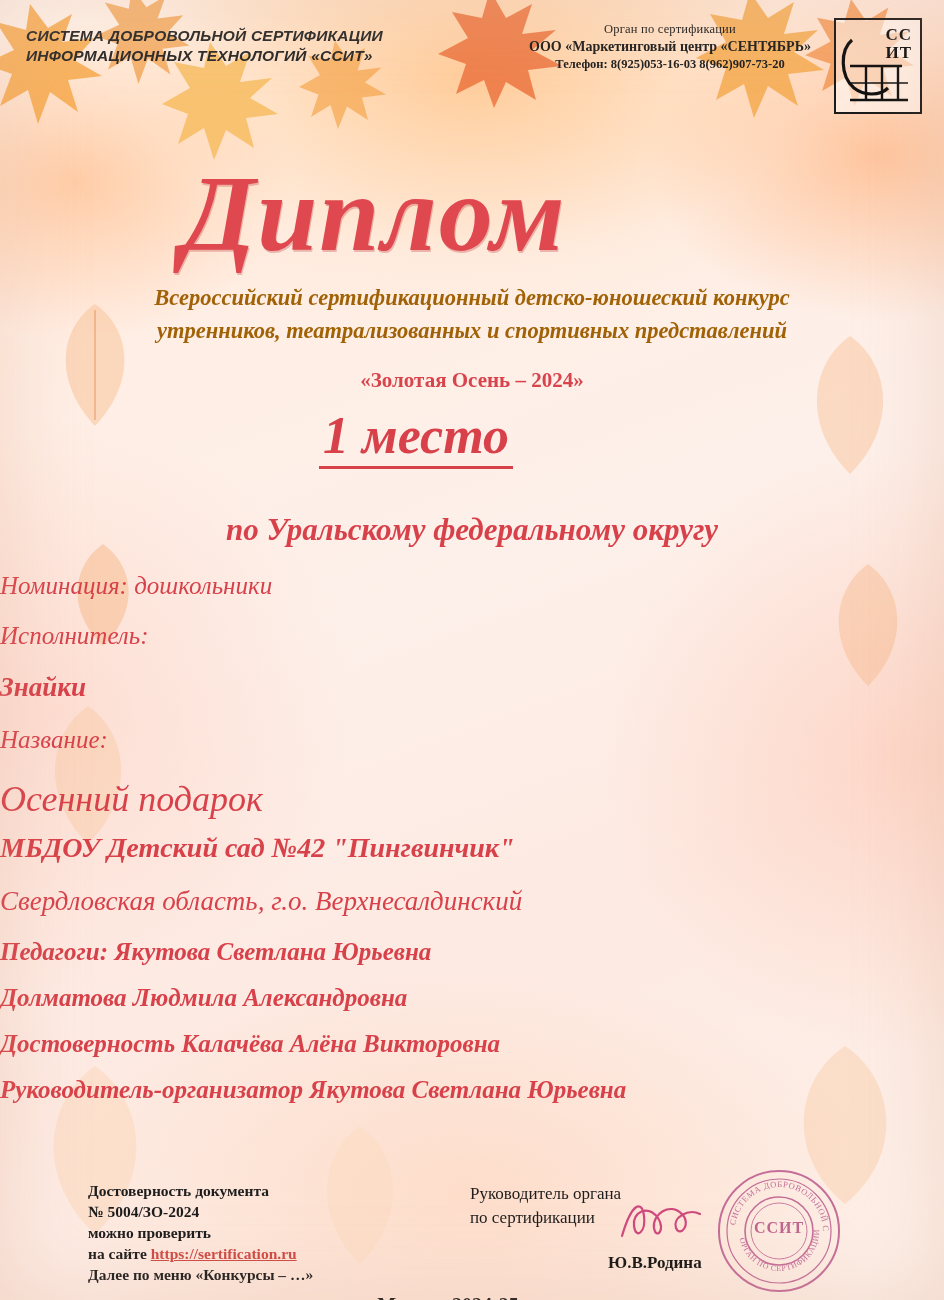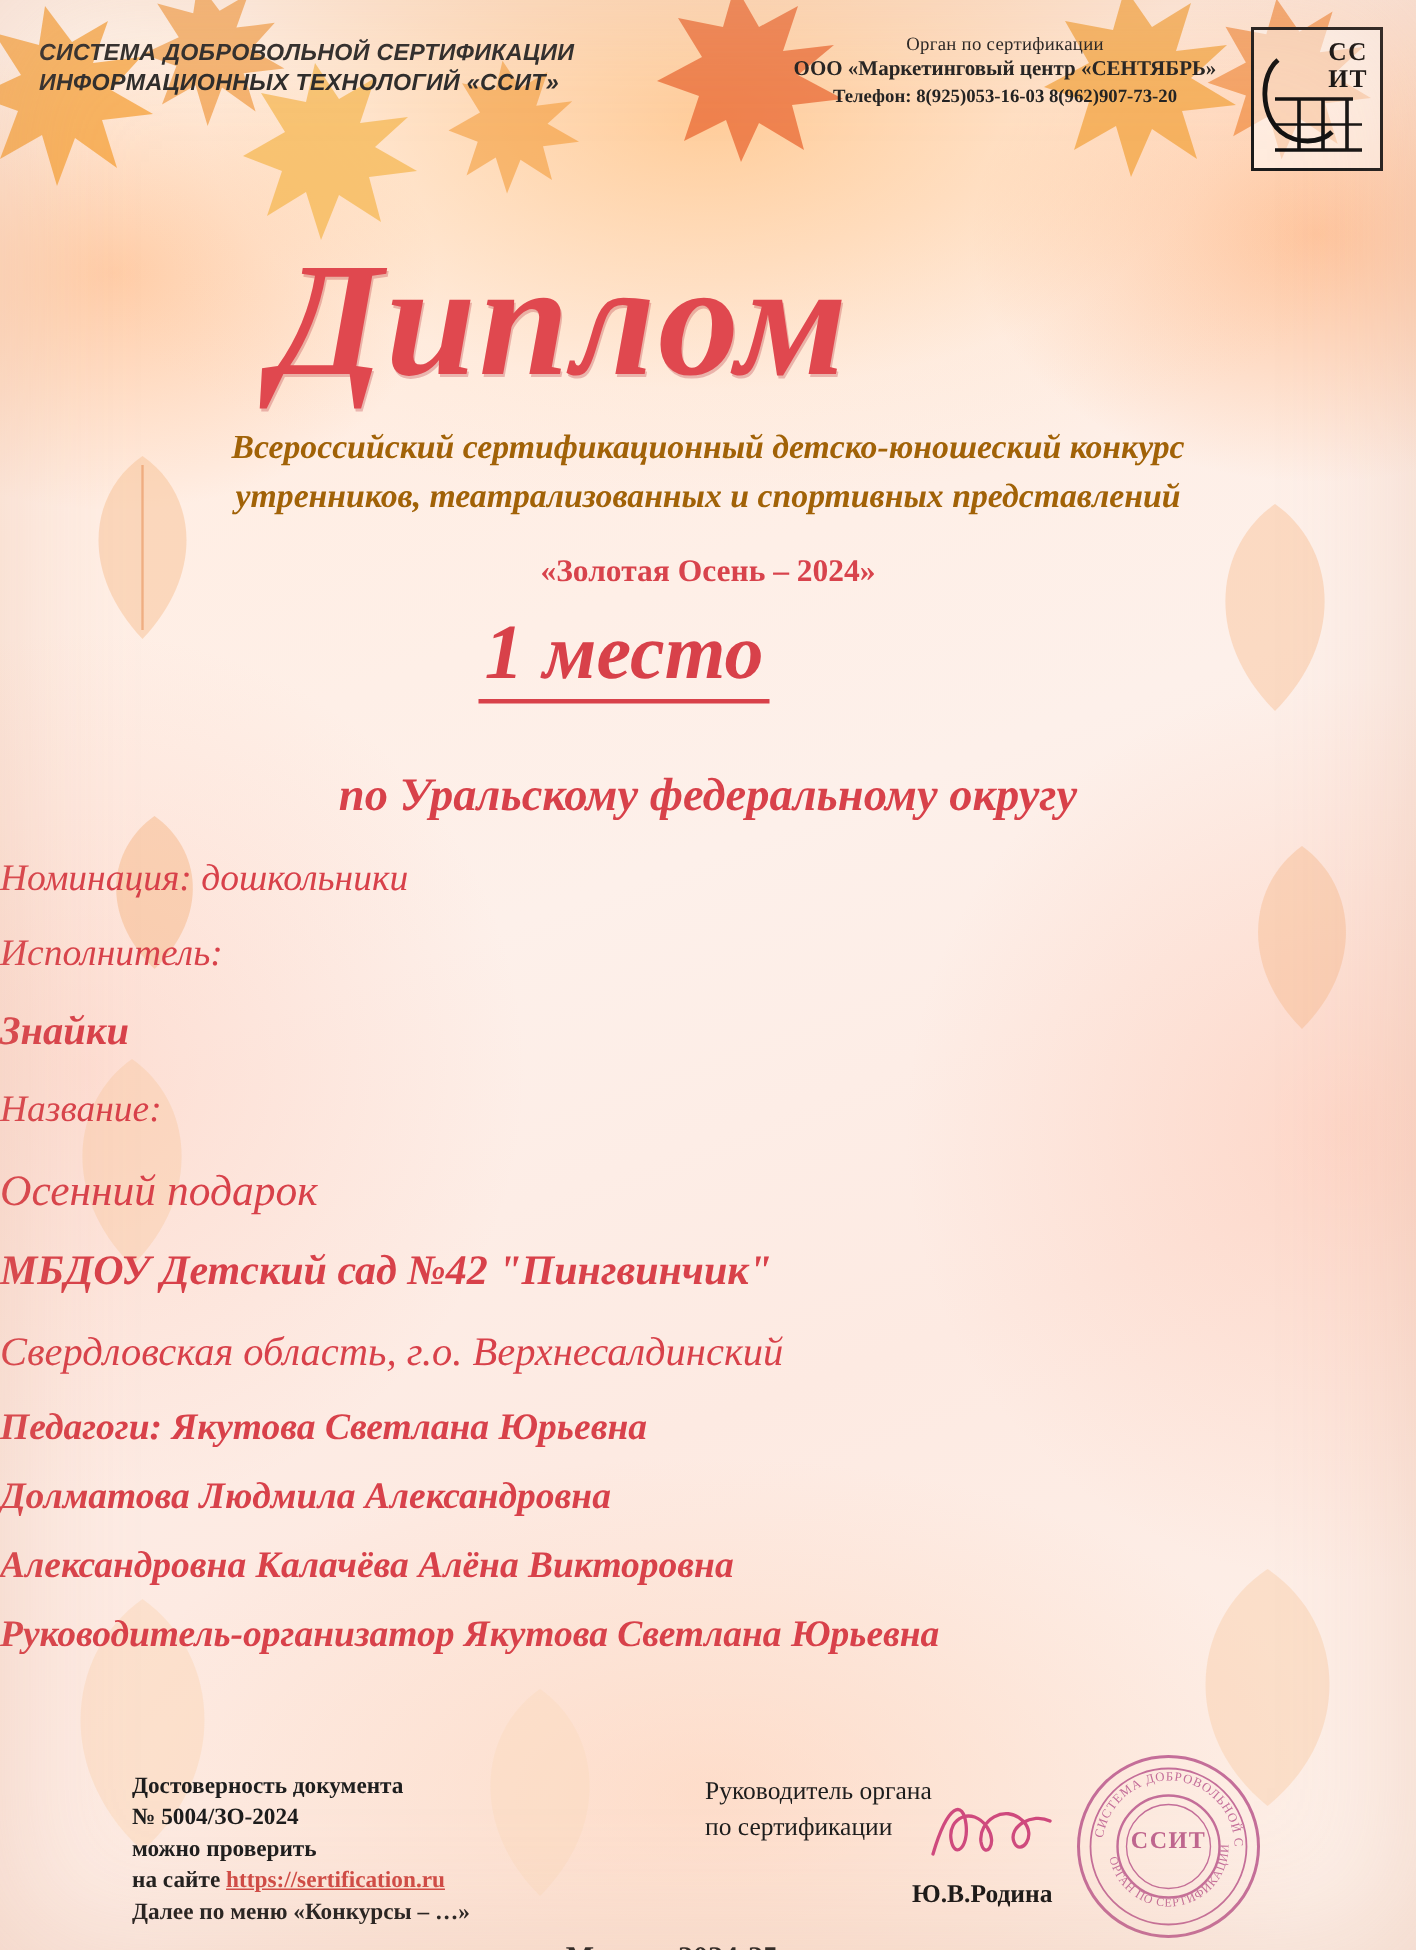--- a/index.html
+++ b/index.html
@@ -190,21 +190,21 @@
     width: 944px;
     text-align: left;
     font-family: "Liberation Serif", serif;
     font-style: italic;
     color: #d8414a;
   }
   .nomination { top: 572px; font-size: 25px; }
   .performer-label { top: 622px; font-size: 25px; }
   .performer-value { top: 672px; font-size: 27px; font-weight: bold; }
   .title-label { top: 726px; font-size: 25px; }
-  .title-value { top: 778px; font-size: 29px; }
+  .title-value { top: 778px; font-size: 36px; }
   .org-name { top: 832px; font-size: 28px; font-weight: bold; }
   .region { top: 886px; font-size: 27px; }
   .ped1 { top: 938px; font-size: 25px; font-weight: bold; }
   .ped2 { top: 984px; font-size: 25px; font-weight: bold; }
   .lead1 { top: 1030px; font-size: 25px; font-weight: bold; }
   .lead2 { top: 1076px; font-size: 25px; font-weight: bold; }
 
   
   .verify {
     position: absolute;
@@ -409,21 +409,21 @@
 
   <div class="line nomination">Номинация: дошкольники</div>
   <div class="line performer-value">Знайки</div>
   <div class="line performer-label">Исполнитель:</div>
   <div class="line title-label">Название:</div>
   <div class="line title-value">Осенний подарок</div>
   <div class="line org-name">МБДОУ Детский сад №42 "Пингвинчик"</div>
   <div class="line region">Свердловская область, г.о. Верхнесалдинский</div>
   <div class="line ped1">Педагоги: Якутова Светлана Юрьевна</div>
   <div class="line ped2">Долматова Людмила Александровна</div>
-  <div class="line lead1">Александровна Калачёва Алёна Викторовна</div>
+  <div class="line lead1">Достоверность Калачёва Алёна Викторовна</div>
   <div class="line lead2">Руководитель-организатор Якутова Светлана Юрьевна</div>
 
   <div class="verify">
     <div>Достоверность документа</div>
     <div>№ 5004/ЗО-2024</div>
     <div>можно проверить</div>
     <div>
       <span>на сайте </span><span class="link">https://sertification.ru</span>
     </div>
     <div>Далее по меню «Конкурсы – …»</div>

